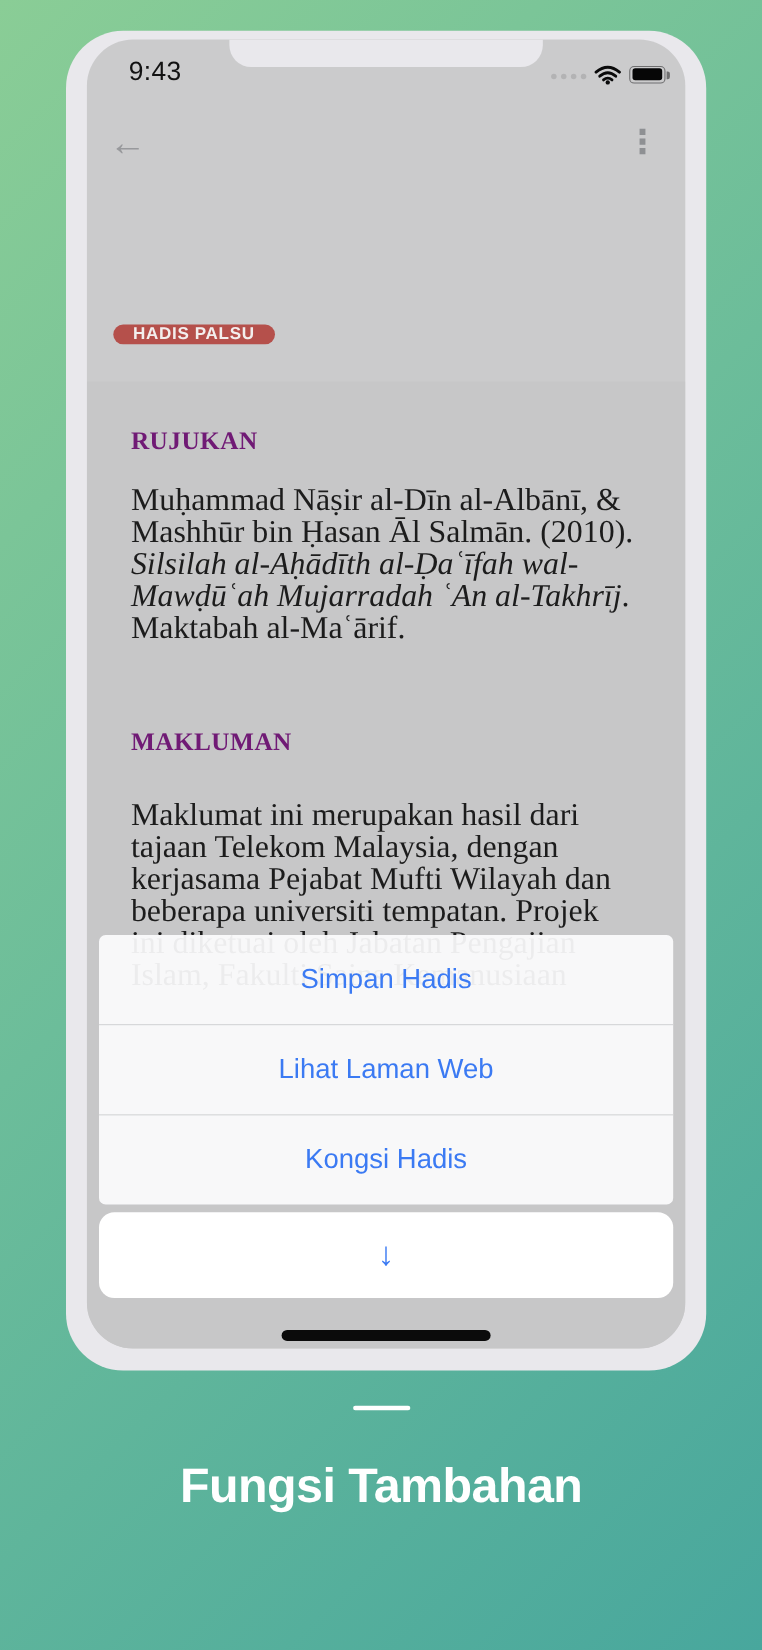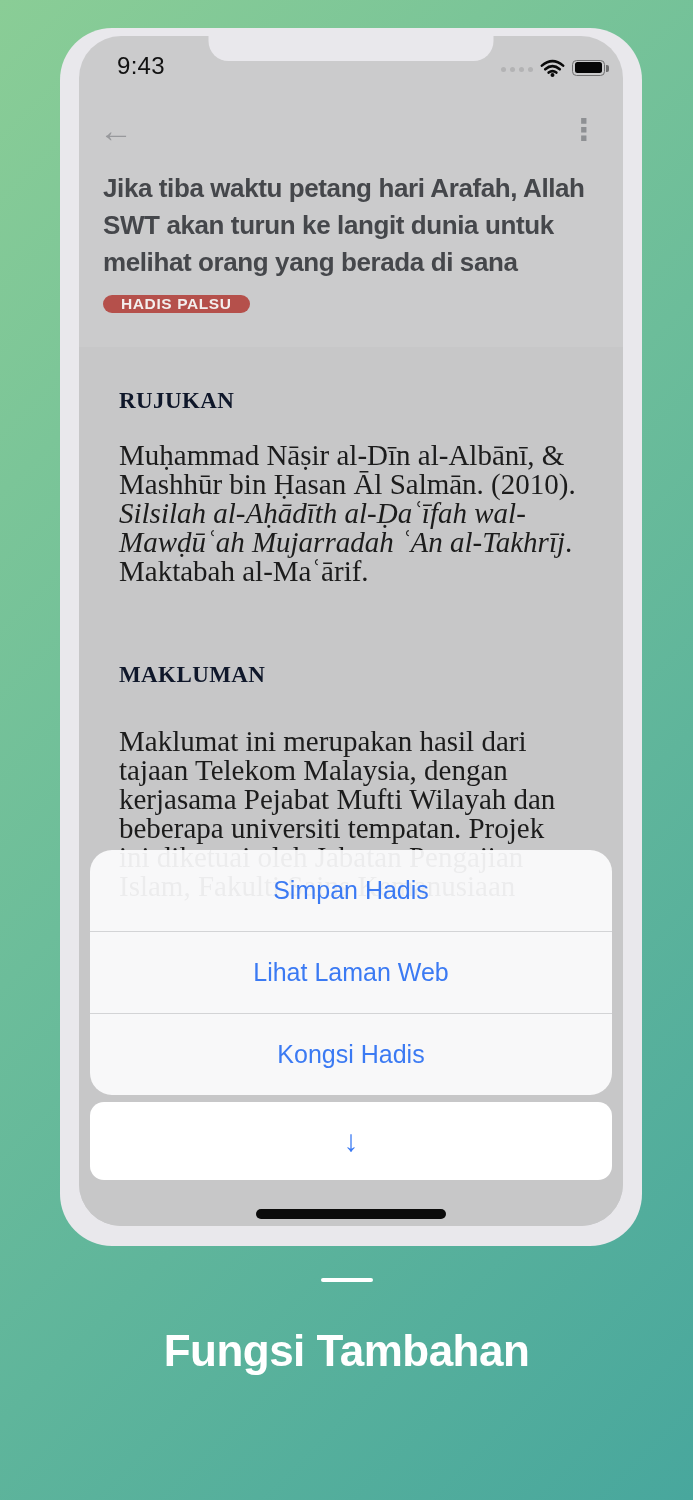--- a/index.html
+++ b/index.html
@@ -49,35 +49,35 @@
   }
   .badge{
     position:absolute;left:24px;top:259px;display:inline-block;
     background:#b5504b;color:#f3eeed;border-radius:18px;
     padding:0 18px;font-size:15.5px;font-weight:700;letter-spacing:.6px;
   }
   .card{position:absolute;left:0;right:0;top:311px;bottom:0;background:#c7c7c8;}
   .sec-heading{
     position:absolute;left:40px;margin:0;
     font-family:"Liberation Serif","DejaVu Serif",serif;
-    font-size:23px;font-weight:700;color:#0f172a;letter-spacing:.4px;
+    font-size:23px;font-weight:700;color:#701a75;letter-spacing:.4px;
   }
   .sec-heading.rujukan{top:41px;}
   .sec-heading.makluman{top:315px;}
   .sec-body{
     position:absolute;left:40px;width:470px;margin:0;
     font-family:"Liberation Serif","DejaVu Serif",serif;
     font-size:29px;line-height:29px;color:#1c1c1c;
   }
   .sec-body.citation{top:94px;}
   .sec-body.makluman-body{top:368px;width:452px;margin-top:12px;}
   .italic{font-style:italic;}
   
   .sheet{
-    position:absolute;left:11px;right:11px;top:814px;border-radius:22px;overflow:hidden;
+    position:absolute;left:11px;right:11px;top:814px;border-radius:6px;overflow:hidden;
     background:rgba(252,252,253,0.93);
   }
   .sheet-item{
     display:flex;align-items:center;justify-content:center;width:100%;height:81px;
     border:none;background:transparent;padding:0;cursor:pointer;
     font-family:inherit;font-size:25px;color:#3b7af3;
   }
   .sheet-item + .sheet-item{border-top:1px solid #d3d4d6;height:82px;}
   .cancel-btn{
     position:absolute;left:11px;right:11px;top:1066px;height:78px;border:none;
@@ -129,21 +129,20 @@
         </svg>
         <div class="battery">
           <div class="battery-fill"></div>
           <div class="battery-tip"></div>
         </div>
       </div>
 
       <div class="nav-back">←</div>
       <div class="nav-menu">⋮</div>
 
-      <div class="article-title">Jika tiba waktu petang hari Arafah, Allah SWT akan turun ke langit dunia untuk melihat orang yang berada di sana</div>
 
       <div class="badge">HADIS PALSU</div>
 
       <div class="card">
         <h3 class="sec-heading rujukan">RUJUKAN</h3>
         <p class="sec-body citation"><span>Muḥammad Nāṣir al-Dīn al-Albānī, &amp; Mashhūr bin Ḥasan Āl Salmān. (2010). </span><span class="italic">Silsilah al-Aḥādīth al-Ḍaʿīfah wal-Mawḍūʿah Mujarradah ʿAn al-Takhrīj</span><span>. Maktabah al-Maʿārif.</span></p>
         <h3 class="sec-heading makluman">MAKLUMAN</h3>
         <p class="sec-body makluman-body">Maklumat ini merupakan hasil dari tajaan Telekom Malaysia, dengan kerjasama Pejabat Mufti Wilayah dan beberapa universiti tempatan. Projek ini diketuai oleh Jabatan Pengajian Islam, Fakulti Sains Kemanusiaan</p>
       </div>
 

